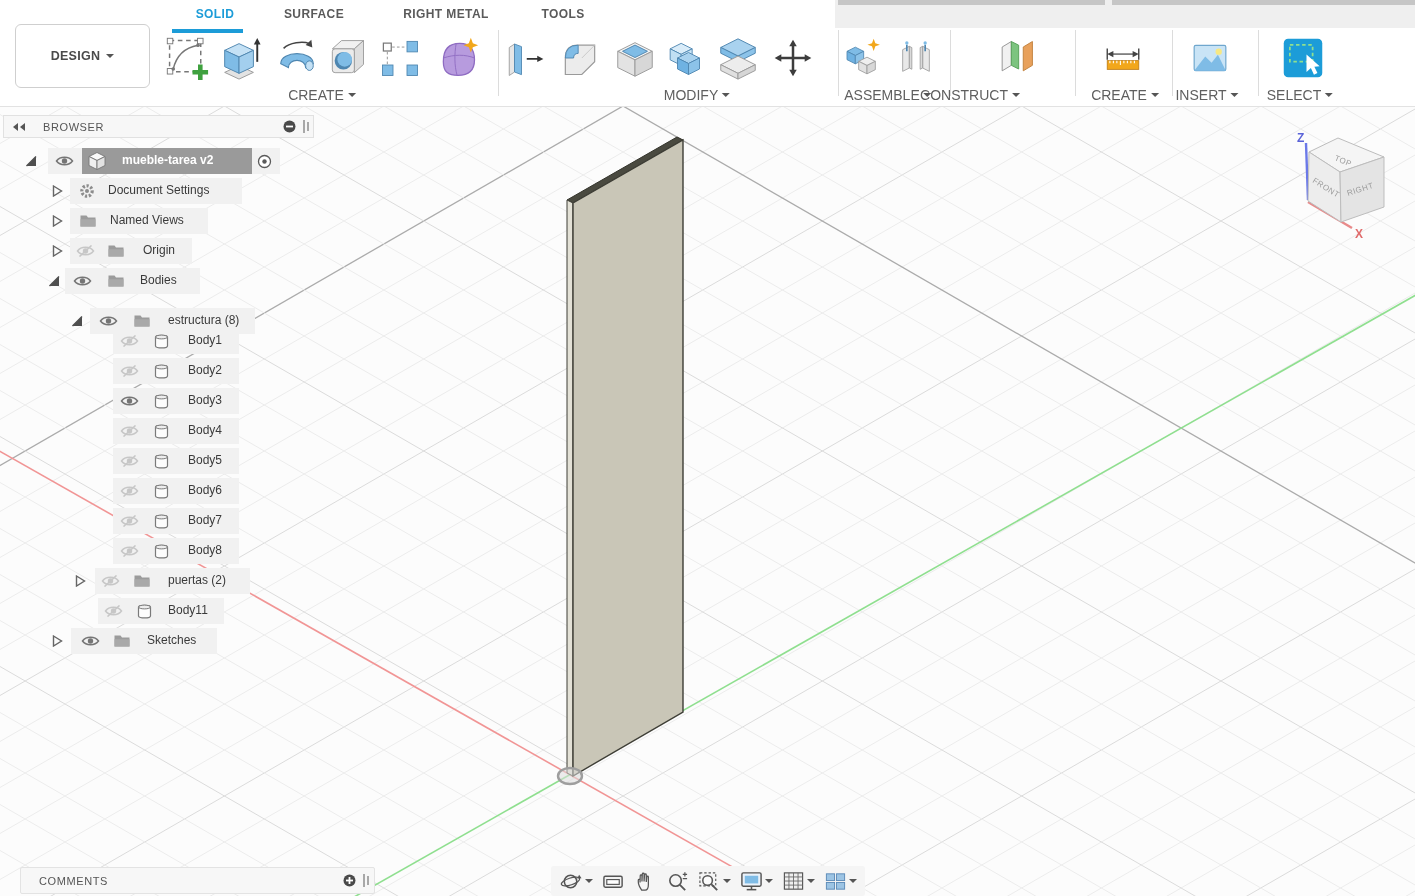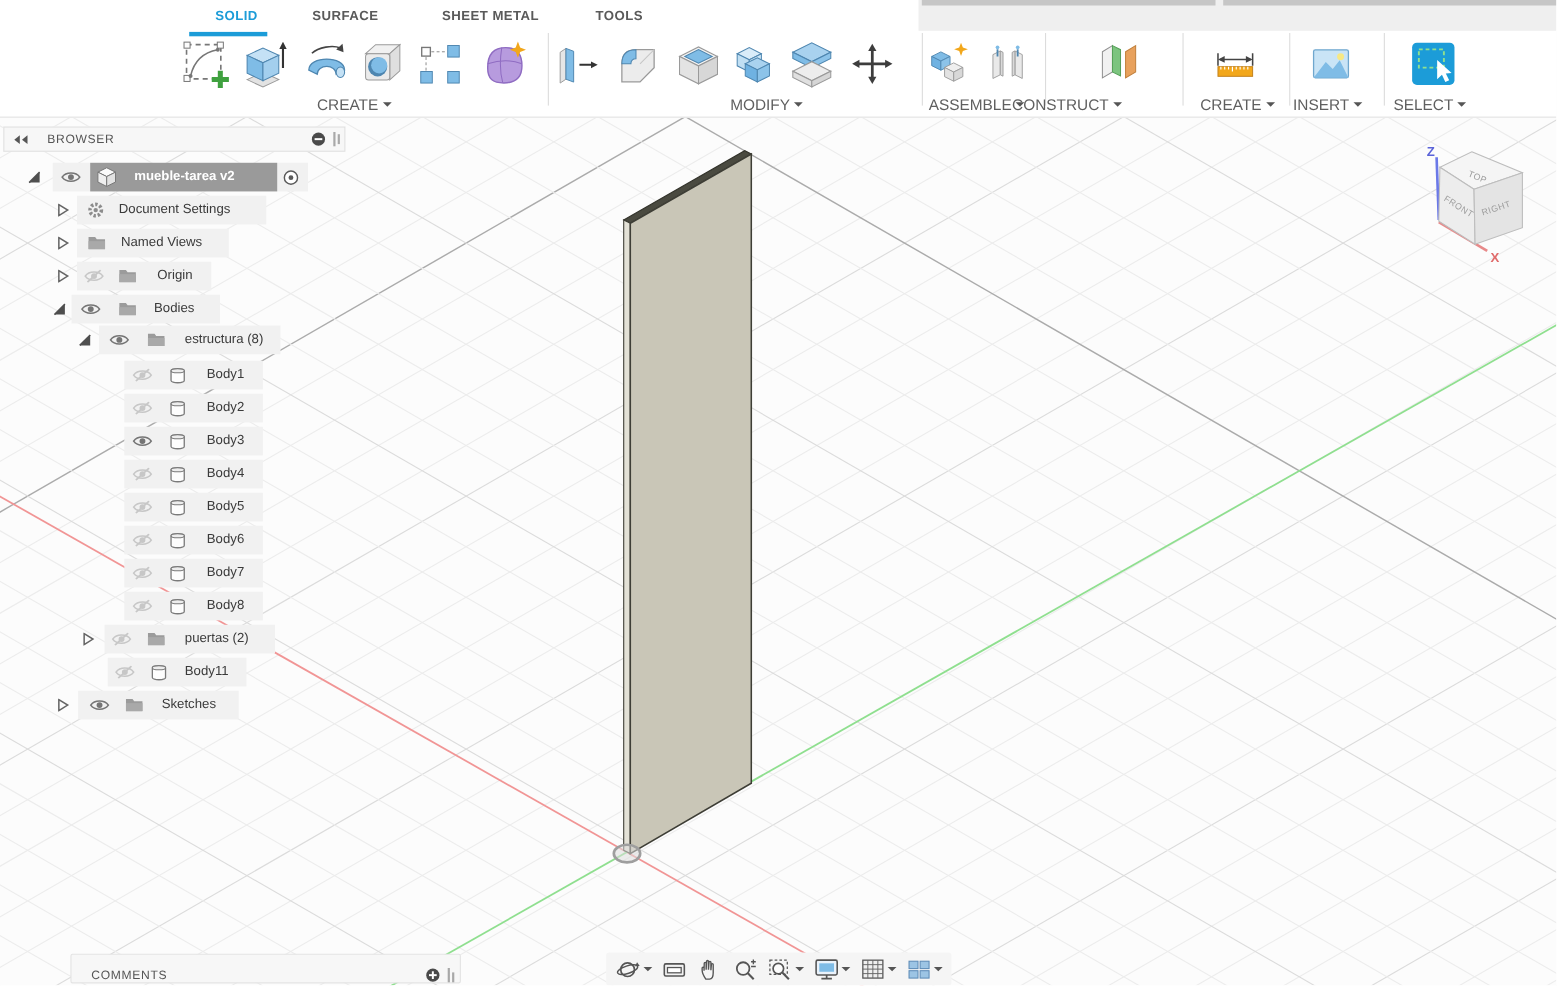--- a/index.html
+++ b/index.html
@@ -33,22 +33,22 @@
   .grip{width:2px;height:13px;background:#A8A8A8;margin-right:2px;}
   .tree{position:absolute;left:0;top:0;width:400px;z-index:35;}
   .trow{position:absolute;left:0;height:26px;width:390px;font-size:12px;color:#3a3a3a;cursor:default;}
   .trow .bgst{position:absolute;top:0;height:26px;background:#F1F1F1;}
   .trow .bgsel{position:absolute;top:0;height:26px;background:#9A9A9A;}
   .trow .el{position:absolute;}
   .trow .lbl{position:absolute;top:5px;white-space:nowrap;}
   .trow .lbl.sel{color:#FFF;font-weight:bold;}
   
   .comments{position:absolute;left:20px;top:867px;width:355px;height:27px;background:#F7F7F7;
-       border:1px solid #E3E3E3;border-radius:2px;display:flex;align-items:flex-end;z-index:40;
-       box-sizing:border-box;margin-left:44px;}
+       border:1px solid #E3E3E3;border-radius:2px;display:flex;align-items:center;z-index:40;
+       box-sizing:border-box;}
   .comments .ttl{font-size:11px;color:#555;letter-spacing:.6px;margin-left:18px;flex:1;}
   .navbar{position:absolute;left:551px;top:866px;width:314px;height:30px;background:#F5F5F5;
        border-radius:3px;display:flex;align-items:center;justify-content:center;gap:3px;z-index:40;}
   .nbtn{display:flex;align-items:center;gap:2px;padding:0 3px;cursor:pointer;}
   svg{display:block;}
 </style>
 </head>
 <body>
 
 <div id="app">
@@ -203,24 +203,28 @@
     </defs>
   </svg>
 
   <div class="topbar">
     <div class="topright-zone"></div>
     <div class="winstrip" style="left:838px;width:267px;"></div>
     <div class="winstrip" style="left:1112px;width:303px;"></div>
 
     <div class="tab active" style="left:215px;">SOLID</div>
     <div class="tab" style="left:314px;">SURFACE</div>
-    <div class="tab" style="left:446px;">SHEET METAL</div>
+    <div class="tab" style="left:446px;">RIGHT METAL</div>
     <div class="tab" style="left:563px;">TOOLS</div>
     <div class="tab-underline"></div>
 
+    <div class="design-btn">
+      <span>DESIGN</span>
+      <span class="caret"></span>
+    </div>
 
     <div class="tsep" style="left:498px;"></div>
     <div class="tsep" style="left:838px;"></div>
     <div class="tsep" style="left:950px;"></div>
     <div class="tsep" style="left:1075px;"></div>
     <div class="tsep" style="left:1172px;"></div>
     <div class="tsep" style="left:1258px;"></div>
 
     <div class="tbtn" style="left:165px;top:36px;">
       <svg width="44" height="44" viewBox="0 0 48 48">
@@ -503,21 +507,21 @@
         </svg>
       <svg class="el" style="left:73px;top:7px;" width="19" height="12">
           <use href="#s-eye"></use>
         </svg>
       <svg class="el" style="left:108px;top:6px;" width="16" height="13">
           <use href="#s-folder"></use>
         </svg>
       <span class="lbl" style="left:140px;">Bodies</span>
     </div>
 
-    <div class="trow" style="top:296px;">
+    <div class="trow" style="top:308px;">
       <span class="bgst" style="left:90px;width:165px;"></span>
       <svg class="el" style="left:71px;top:7px;" width="12" height="12">
           <use href="#s-trie"></use>
         </svg>
       <svg class="el" style="left:99px;top:7px;" width="19" height="12">
           <use href="#s-eye"></use>
         </svg>
       <svg class="el" style="left:134px;top:6px;" width="16" height="13">
           <use href="#s-folder"></use>
         </svg>

